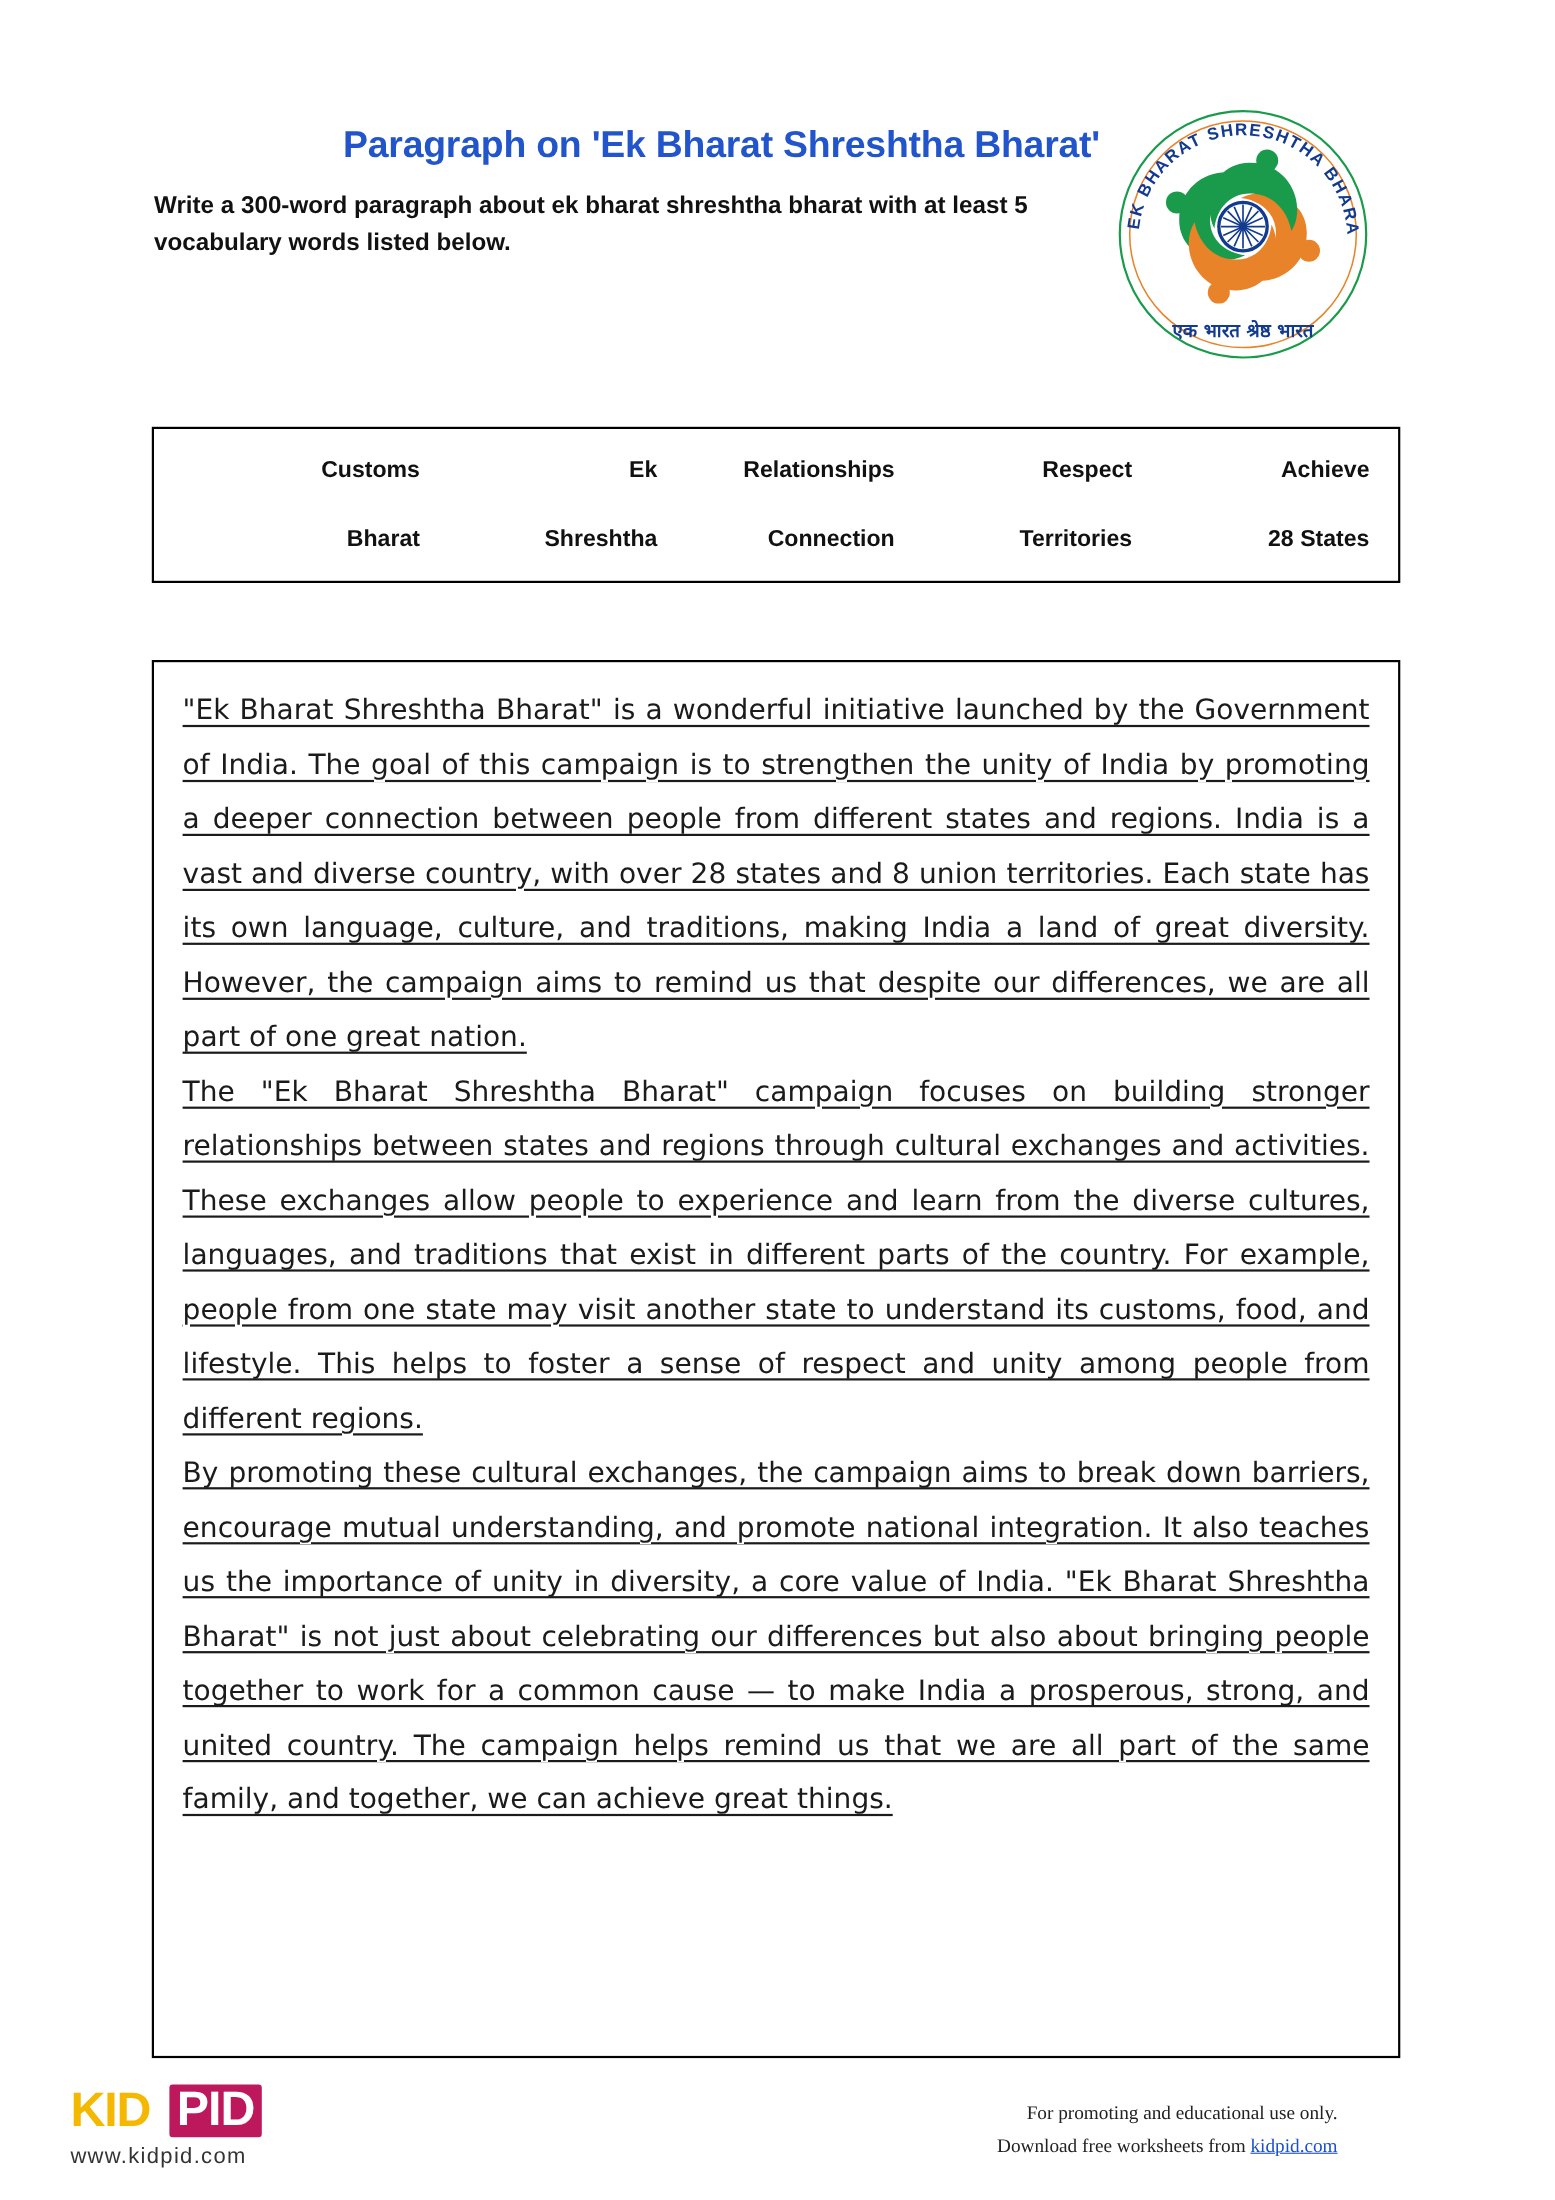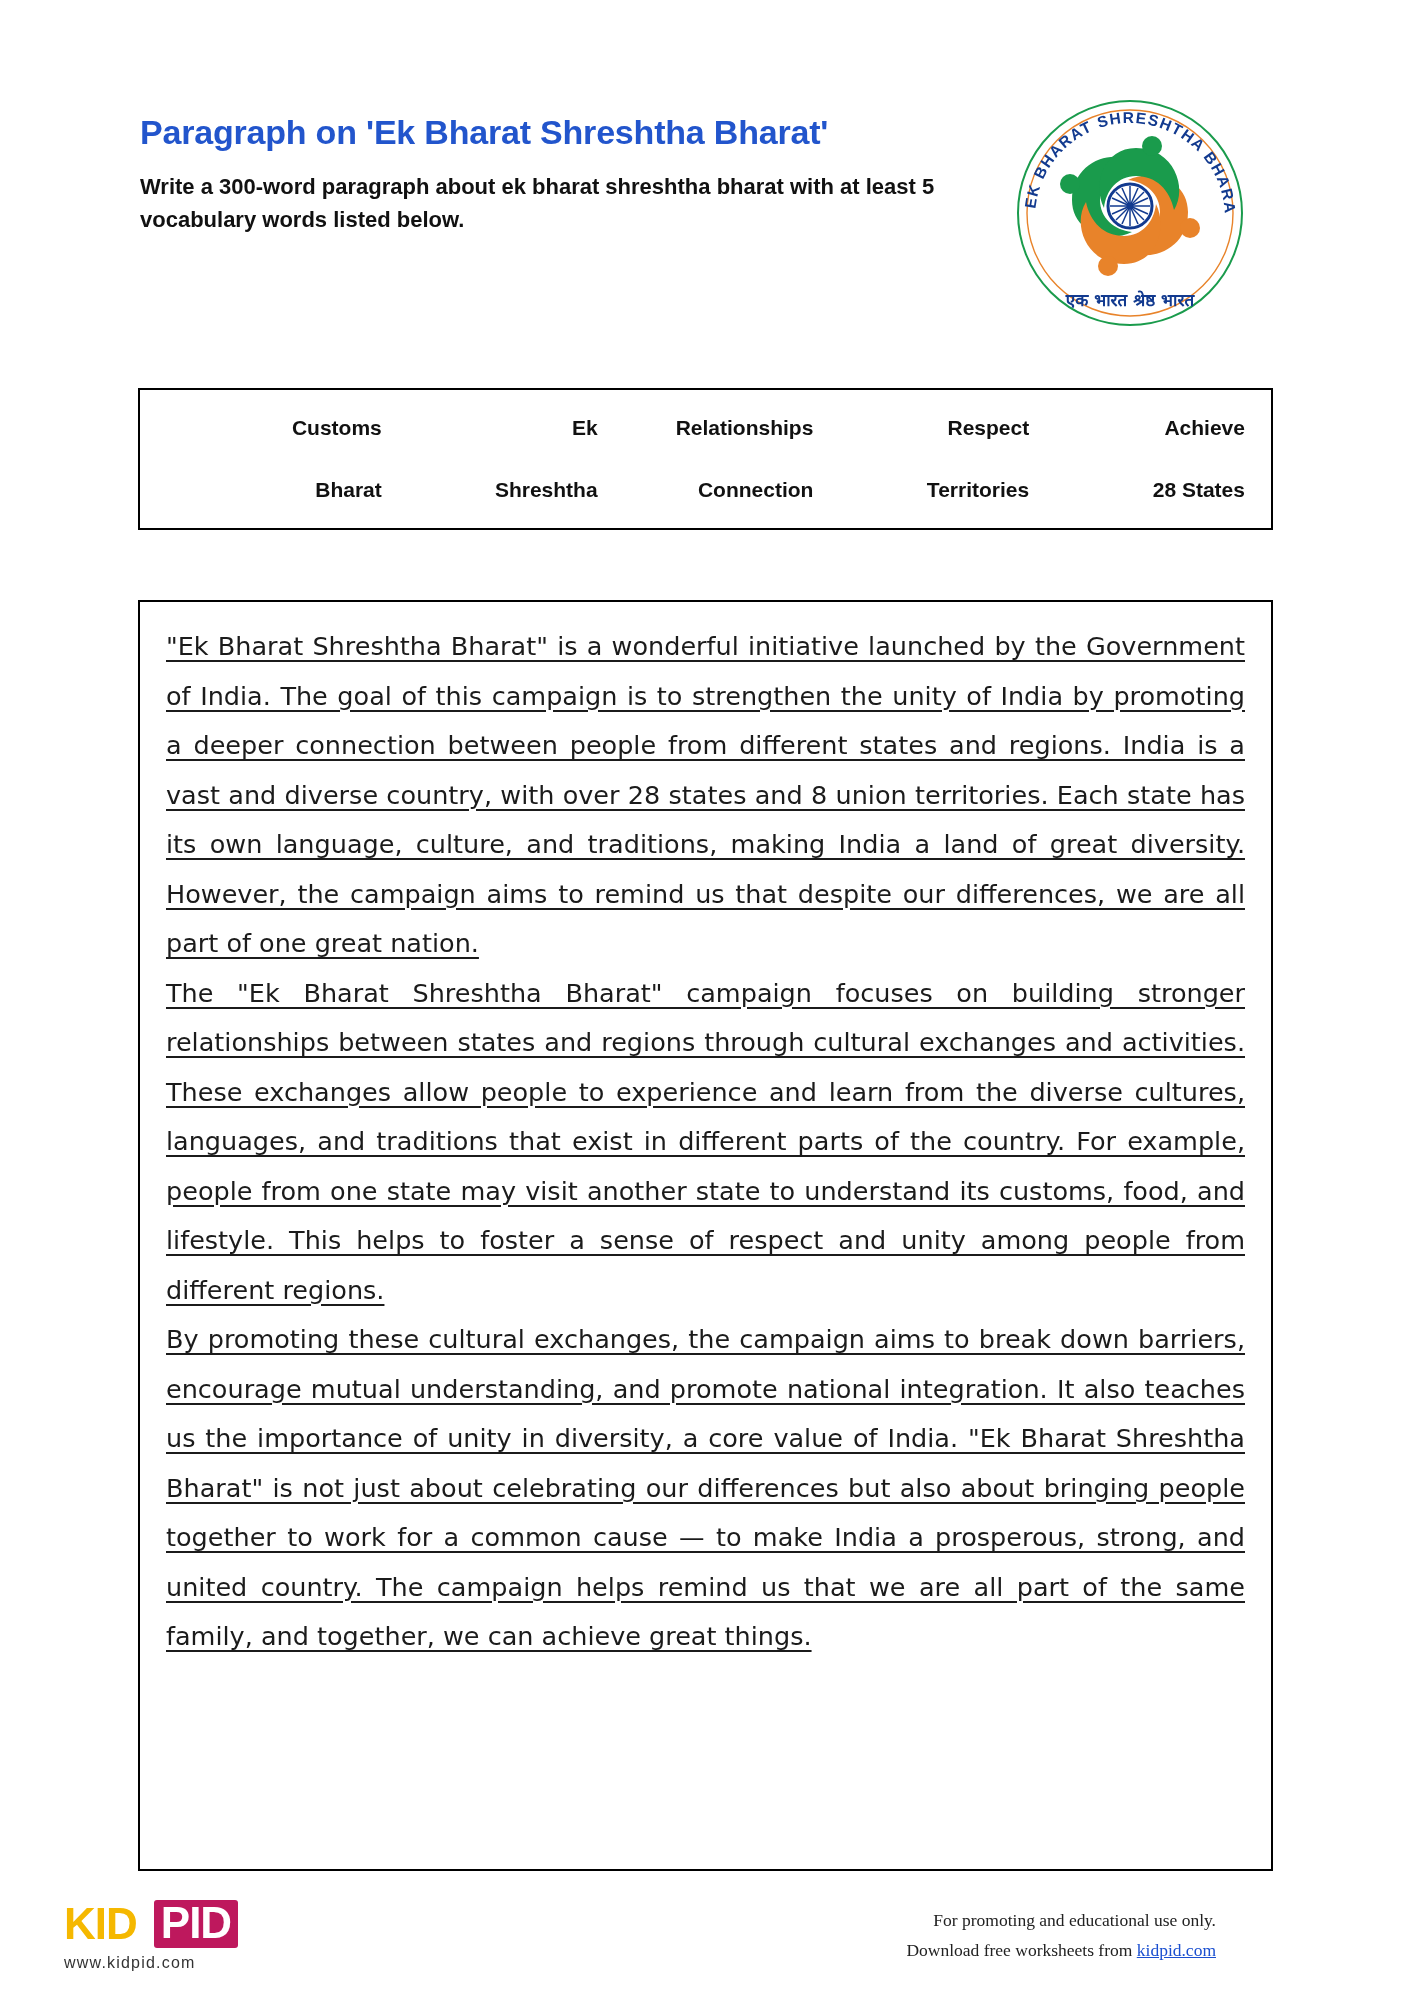--- a/index.html
+++ b/index.html
@@ -31,20 +31,21 @@
     justify-content: space-between;
   }
   .header-text { width: 860px; }
   .worksheet-title {
     font-size: 34px;
     font-weight: bold;
     color: #2255cc;
     line-height: 1.35;
     letter-spacing: -0.2px;
     margin: 0 0 14px 0;
+    text-align: right;
   }
   .worksheet-instructions {
     font-size: 22px;
     font-weight: bold;
     color: #111111;
     line-height: 1.5;
     margin: 0;
     max-width: 855px;
   }
 
@@ -137,21 +138,21 @@
   .brand-kid { color: #f5b800; }
   .brand-pid-box {
     background: #be185d;
     color: #ffffff;
     padding: 1px 7px 3px 7px;
     margin-left: 17px;
     border-radius: 3px;
   }
   .brand-url {
     margin-top: 6px;
-    font-size: 16px;
+    font-size: 20px;
     letter-spacing: 1.2px;
     color: #333333;
   }
   .footer-note {
     position: absolute;
     right: 48px;
     bottom: 34px;
     text-align: right;
     font-family: "Liberation Serif", serif;
     font-size: 17.5px;

